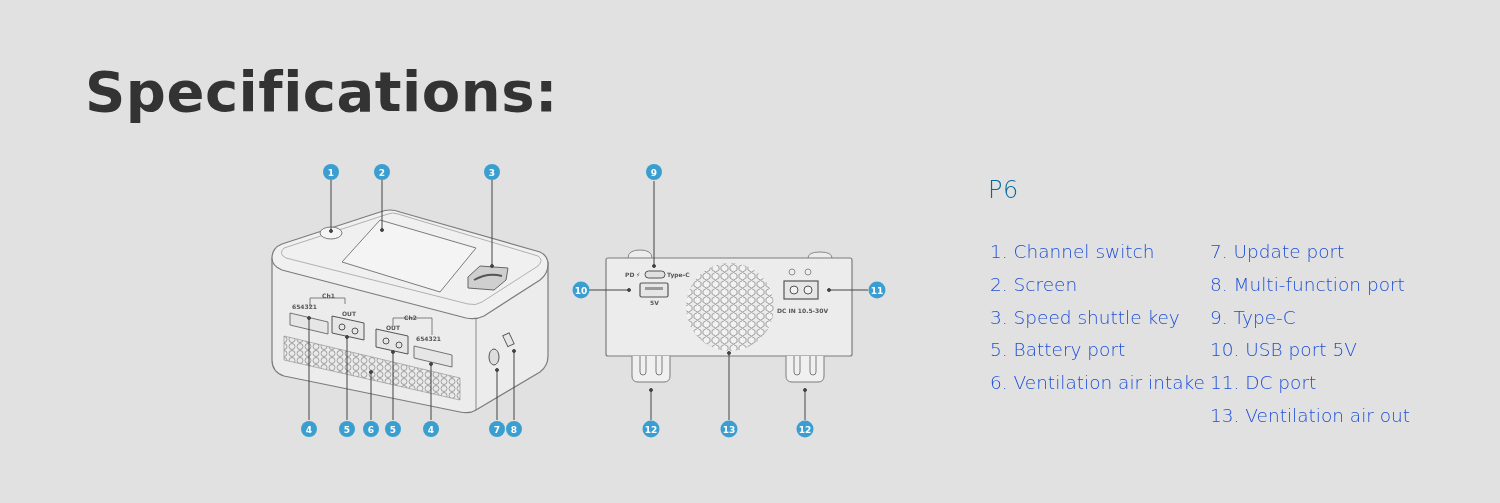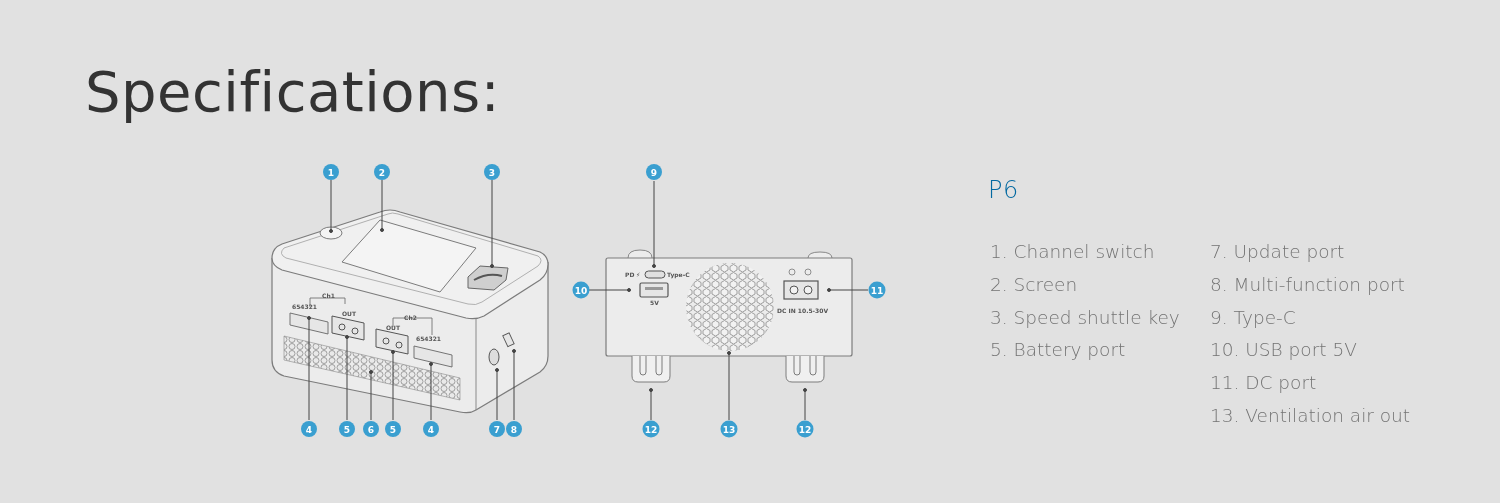--- a/index.html
+++ b/index.html
@@ -5,31 +5,31 @@
   html, body { margin:0; padding:0; }
   body {
     width:1500px; height:503px; overflow:hidden;
     background:#e1e1e1;
     font-family:"DejaVu Sans", "Liberation Sans", sans-serif;
     color:#3a3a3a;
     position:relative;
   }
   .title {
     position:absolute; left:85px; top:52px;
-    font-size:56px; font-weight:400; color:#333333;
+    font-size:56px; font-weight:700; color:#333333;
     letter-spacing:0.5px; margin:0; line-height:80px;
   }
   .diagram { position:absolute; left:0; top:0; }
   .model {
     position:absolute; left:988px; top:176px;
     font-size:24px; color:#0369a1; font-weight:300; letter-spacing:0.5px;
   }
   .legend-col { position:absolute; top:236px; list-style:none; margin:0; padding:0; }
   .legend-col li {
-    font-size:18.5px; line-height:32.8px; color:#737373; white-space:nowrap;
+    font-size:18.5px; line-height:32.8px; color:#1d4ed8; white-space:nowrap;
     font-weight:300;
   }
   .col1 { left:990px; }
   .col2 { left:1210px; }
   .badge-num { font-family:"DejaVu Sans", sans-serif; font-weight:bold; font-size:9px; fill:#fff; }
   .tiny { font-family:"DejaVu Sans", sans-serif; font-size:6px; fill:#555; font-weight:bold; }
 </style>
 </head>
 <body>
 
@@ -241,20 +241,21 @@
   </g>
 </svg>
 
 <div class="model">P6</div>
 
 <ul class="legend-col col1">
   <li><span>1.</span> <span>Channel switch</span></li>
   <li><span>2.</span> <span>Screen</span></li>
   <li><span>3.</span> <span>Speed shuttle key</span></li>
   <li><span>5.</span> <span>Battery port</span></li>
+  <li><span>6.</span> <span>Ventilation air intake</span></li>
 </ul>
 
 <ul class="legend-col col2">
   <li><span>7.</span> <span>Update port</span></li>
   <li><span>8.</span> <span>Multi-function port</span></li>
   <li><span>9.</span> <span>Type-C</span></li>
   <li><span>10.</span> <span>USB port 5V</span></li>
   <li><span>11.</span> <span>DC port</span></li>
   <li><span>13.</span> <span>Ventilation air out</span></li>
 </ul>

